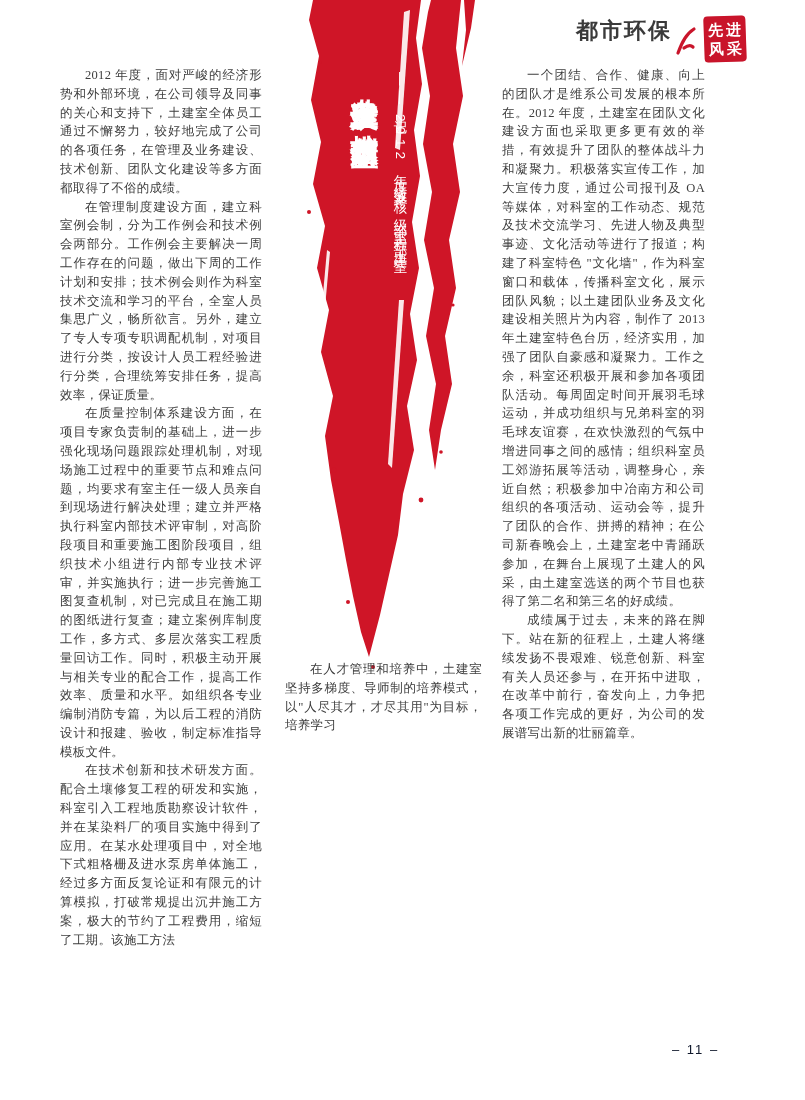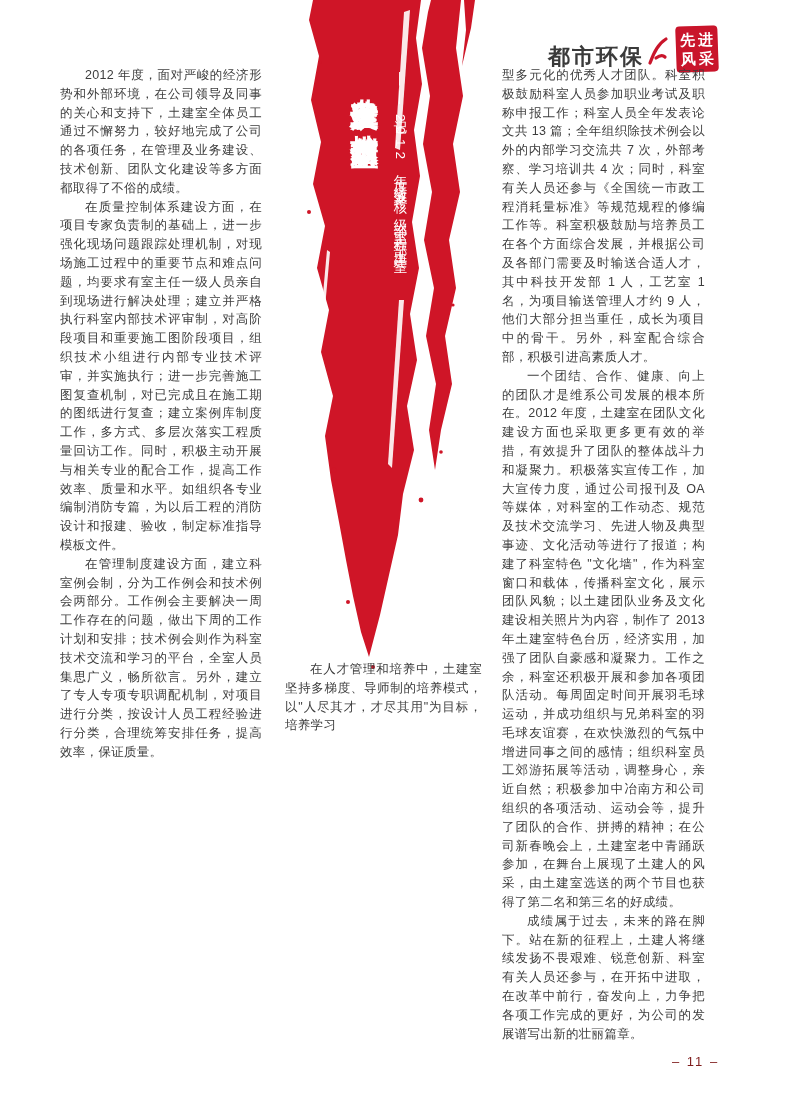--- a/index.html
+++ b/index.html
@@ -6,22 +6,22 @@
   * { margin:0; padding:0; box-sizing:border-box; }
   html,body { background:#ffffff; }
   body { font-family:"Liberation Sans","DejaVu Sans",sans-serif; }
   .page {
     position:relative; width:805px; height:1100px; background:#ffffff;
     overflow:hidden; margin:0 auto;
   }
 
   
   .masthead {
-    position:absolute; left:548px; top:16px; width:170px; height:56px;
-    display:flex; align-items:flex-end; justify-content:flex-start;
+    position:absolute; left:576px; top:16px; width:170px; height:56px;
+    display:flex; align-items:flex-start; justify-content:flex-start;
   }
   .masthead-title {
     font-size:22px; font-weight:bold; color:#3a3a3a; letter-spacing:2px;
     white-space:nowrap;
   }
   .brush-mark { margin-left:2px; margin-top:8px; flex:0 0 auto; }
   .seal {
     margin-left:6px; width:46px; height:46px; background:#c9152b;
     border-radius:4px; transform:rotate(-2deg);
     display:flex; flex-direction:column; justify-content:center;
@@ -43,31 +43,31 @@
   }
   .banner-title {
     position:absolute; left:42px; top:76px;
     writing-mode:vertical-rl; text-orientation:upright;
     color:#ffffff; font-size:28px; font-weight:bold; letter-spacing:1px;
     white-space:nowrap;
   }
 
   
   .col { position:absolute; color:#3d3d3d; font-size:12.5px; line-height:18.8px;
-         text-align:justify; letter-spacing:.3px; }
+         text-align:justify; letter-spacing:.3px;font-family:Liberation Serif, serif; }
   .col-left   { left:60px;  top:66px;  width:202px; }
   .col-middle { left:285px; top:660px; width:197px; }
   .col-right  { left:502px; top:66px;  width:203px; }
   .para { text-align:justify; }
   .para.indent { text-indent:2em; }
 
   
   .page-number {
     position:absolute; left:672px; top:1042px;
-    font-size:13px; color:#7f1d1d; letter-spacing:2px; white-space:nowrap;margin-top:12px;
+    font-size:13px; color:#0f172a; letter-spacing:2px; white-space:nowrap;
   }
 </style>
 </head>
 <body>
 
 <div class="page">
 
   <div class="masthead">
     <span class="masthead-title">都市环保</span>
     <span class="brush-mark">
@@ -108,27 +108,27 @@
         <path d="M96,300 L101,300 L89,468 L85,464 Z"></path>
         <path d="M24,250 L27,252 L20,330 L17,327 Z"></path>
       </g>
     </svg>
     <span class="banner-subtitle">——记2012年度绩效考核A级部室工程部土建室</span>
     <span class="banner-title">业务建设促发展　技术创新出效益</span>
   </div>
 
   <div class="col col-left">
       <p class="para indent">2012 年度，面对严峻的经济形势和外部环境，在公司领导及同事的关心和支持下，土建室全体员工通过不懈努力，较好地完成了公司的各项任务，在管理及业务建设、技术创新、团队文化建设等多方面都取得了不俗的成绩。</p>
+      <p class="para indent">在管理制度建设方面，建立科室例会制，分为工作例会和技术例会两部分。工作例会主要解决一周工作存在的问题，做出下周的工作计划和安排；技术例会则作为科室技术交流和学习的平台，全室人员集思广义，畅所欲言。另外，建立了专人专项专职调配机制，对项目进行分类，按设计人员工程经验进行分类，合理统筹安排任务，提高效率，保证质量。</p>
       <p class="para indent">在质量控制体系建设方面，在项目专家负责制的基础上，进一步强化现场问题跟踪处理机制，对现场施工过程中的重要节点和难点问题，均要求有室主任一级人员亲自到现场进行解决处理；建立并严格执行科室内部技术评审制，对高阶段项目和重要施工图阶段项目，组织技术小组进行内部专业技术评审，并实施执行；进一步完善施工图复查机制，对已完成且在施工期的图纸进行复查；建立案例库制度工作，多方式、多层次落实工程质量回访工作。同时，积极主动开展与相关专业的配合工作，提高工作效率、质量和水平。如组织各专业编制消防专篇，为以后工程的消防设计和报建、验收，制定标准指导模板文件。</p>
-      <p class="para indent">在管理制度建设方面，建立科室例会制，分为工作例会和技术例会两部分。工作例会主要解决一周工作存在的问题，做出下周的工作计划和安排；技术例会则作为科室技术交流和学习的平台，全室人员集思广义，畅所欲言。另外，建立了专人专项专职调配机制，对项目进行分类，按设计人员工程经验进行分类，合理统筹安排任务，提高效率，保证质量。</p>
+      <p class="para indent">在技术创新和技术研发方面。配合土壤修复工程的研发和实施，科室引入工程地质勘察设计软件，并在某染料厂的项目实施中得到了应用。在某水处理项目中，对全地下式粗格栅及进水泵房单体施工，经过多方面反复论证和有限元的计算模拟，打破常规提出沉井施工方案，极大的节约了工程费用，缩短了工期。该施工方法</p>
     </div>
   <div class="col col-middle">
       <p class="para indent">在人才管理和培养中，土建室坚持多梯度、导师制的培养模式，以"人尽其才，才尽其用"为目标，培养学习</p>
     </div>
   <div class="col col-right">
-      <p class="para">型多元化的优秀人才团队。科室积极鼓励科室人员参加职业考试及职称申报工作；科室人员全年发表论文共 13 篇；全年组织除技术例会以外的内部学习交流共 7 次，外部考察、学习培训共 4 次；同时，科室有关人员还参与《全国统一市政工程消耗量标准》等规范规程的修编工作等。科室积极鼓励与培养员工在各个方面综合发展，并根据公司及各部门需要及时输送合适人才，其中科技开发部 1 人，工艺室 1 名，为项目输送管理人才约 9 人，他们大部分担当重任，成长为项目中的骨干。另外，科室配合综合部，积极引进高素质人才。</p>
       <p class="para indent">一个团结、合作、健康、向上的团队才是维系公司发展的根本所在。2012 年度，土建室在团队文化建设方面也采取更多更有效的举措，有效提升了团队的整体战斗力和凝聚力。积极落实宣传工作，加大宣传力度，通过公司报刊及 OA 等媒体，对科室的工作动态、规范及技术交流学习、先进人物及典型事迹、文化活动等进行了报道；构建了科室特色 "文化墙"，作为科室窗口和载体，传播科室文化，展示团队风貌；以土建团队业务及文化建设相关照片为内容，制作了 2013 年土建室特色台历，经济实用，加强了团队自豪感和凝聚力。工作之余，科室还积极开展和参加各项团队活动。每周固定时间开展羽毛球运动，并成功组织与兄弟科室的羽毛球友谊赛，在欢快激烈的气氛中增进同事之间的感情；组织科室员工郊游拓展等活动，调整身心，亲近自然；积极参加中冶南方和公司组织的各项活动、运动会等，提升了团队的合作、拼搏的精神；在公司新春晚会上，土建室老中青踊跃参加，在舞台上展现了土建人的风采，由土建室选送的两个节目也获得了第二名和第三名的好成绩。</p>
       <p class="para indent">成绩属于过去，未来的路在脚下。站在新的征程上，土建人将继续发扬不畏艰难、锐意创新、科室有关人员还参与，在开拓中进取，在改革中前行，奋发向上，力争把各项工作完成的更好，为公司的发展谱写出新的壮丽篇章。</p>
     </div>
 
   <div class="page-number">– 11 –</div>
 
 </div>
 
 </body></html>

